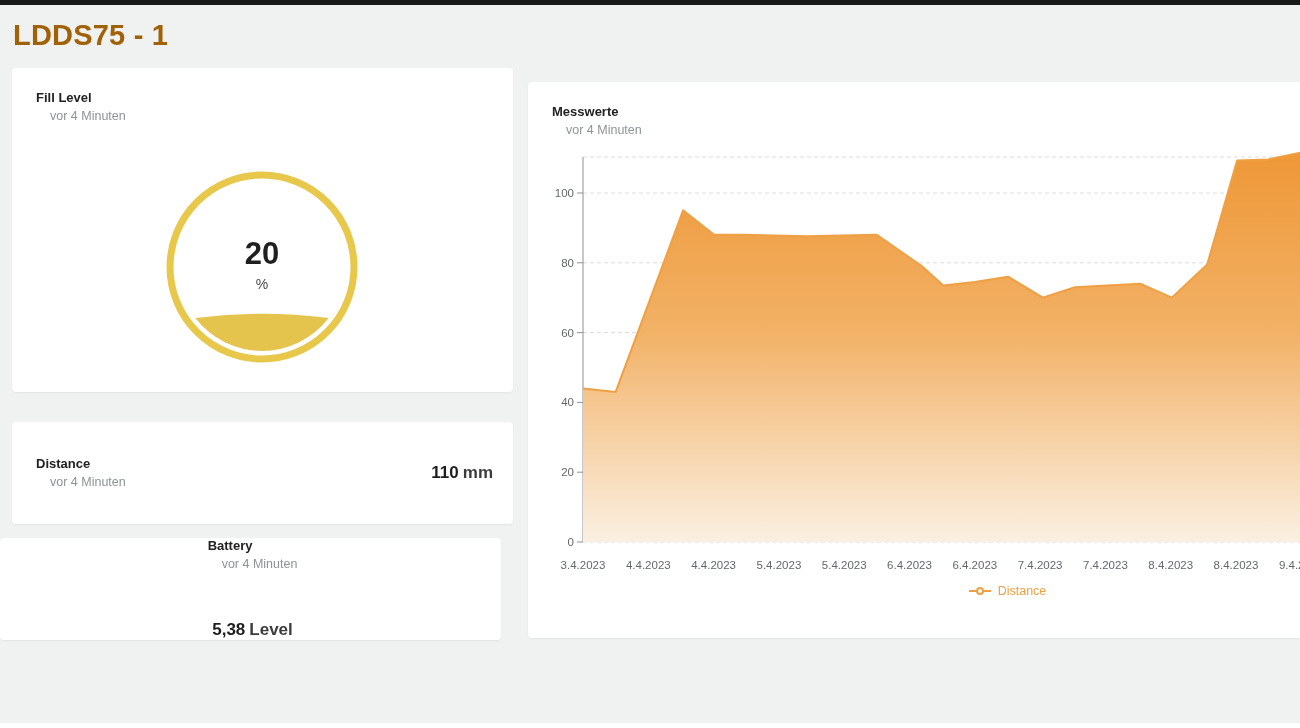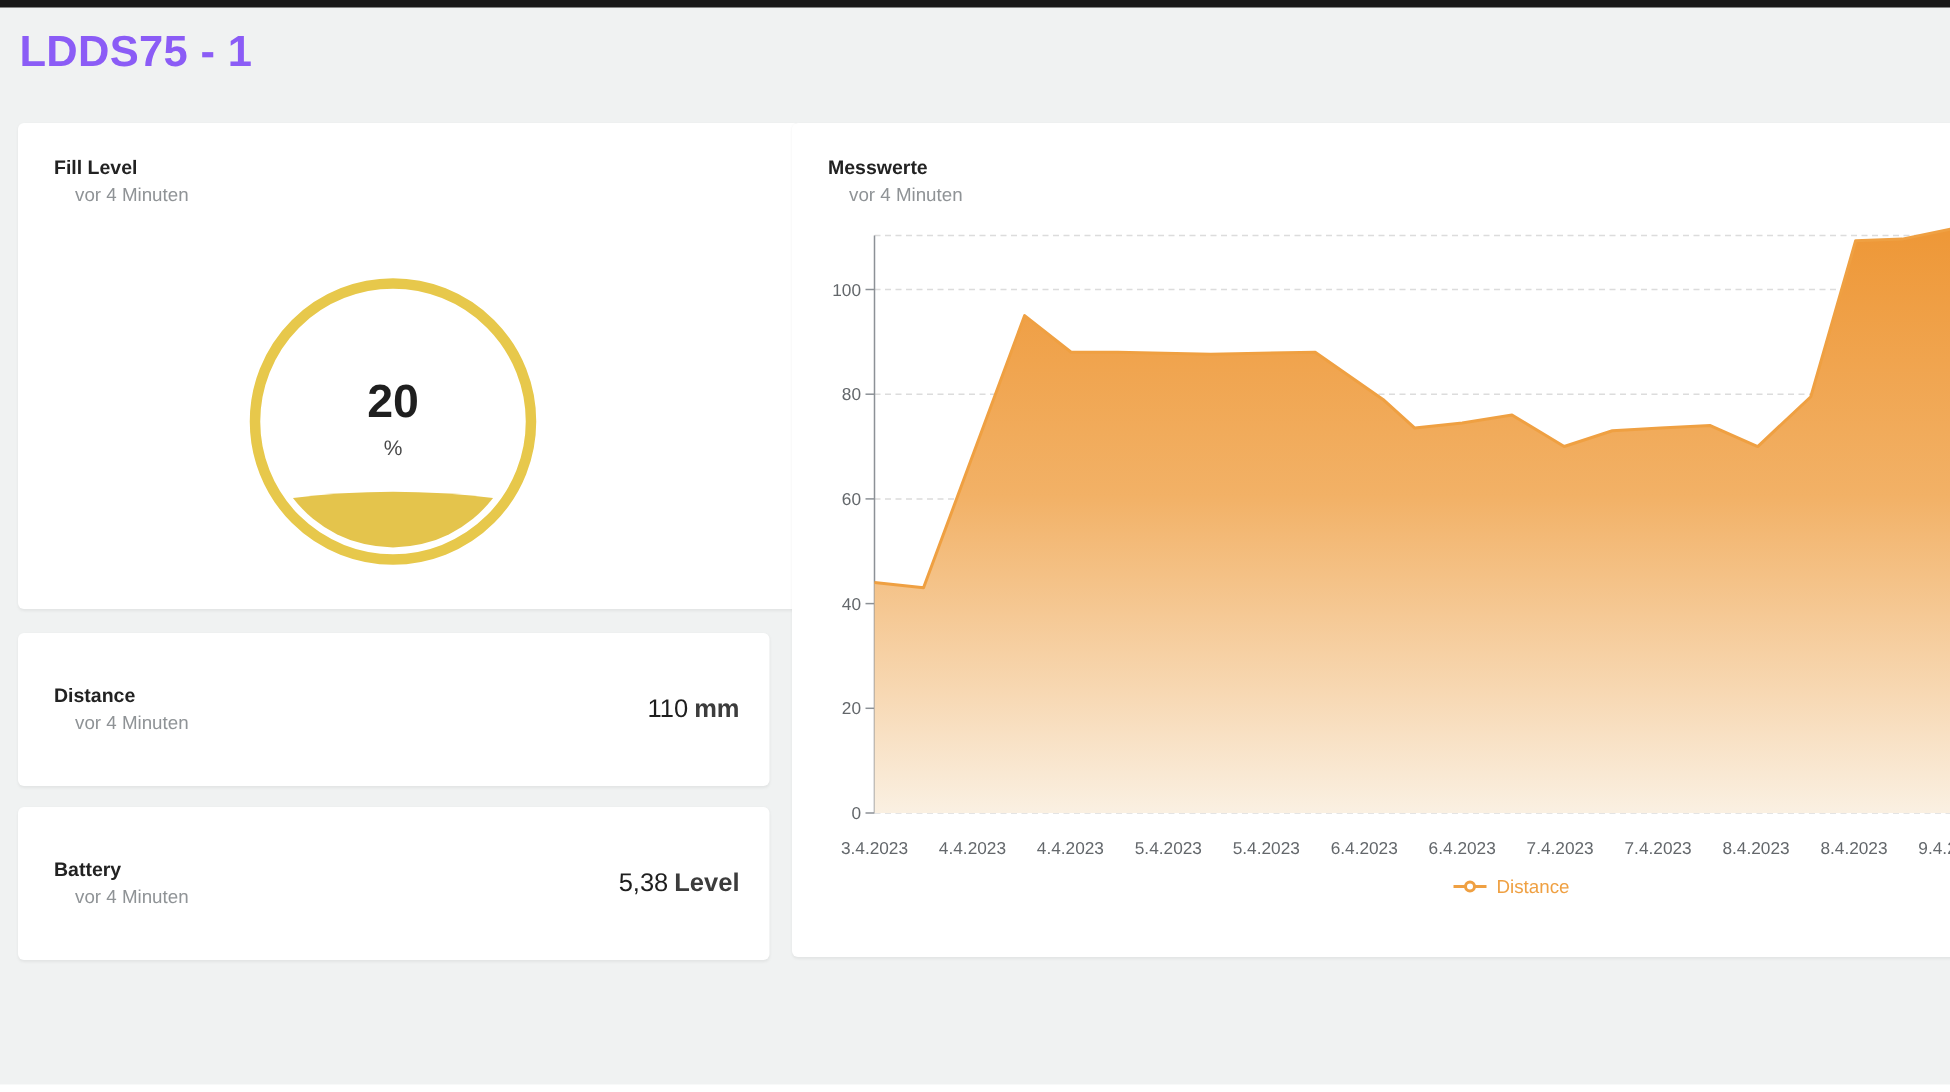--- a/index.html
+++ b/index.html
@@ -5,40 +5,40 @@
   html,body{margin:0;padding:0;}
   body{
     width:1300px;height:728px;position:relative;overflow:hidden;
     background:#F0F2F2;
     font-family:"Liberation Sans",sans-serif;
   }
   .topbar{position:absolute;left:0;top:0;width:100%;height:5px;background:#191919;}
   .bottomstrip{position:absolute;left:0;bottom:0;width:100%;height:5px;background:#FFFFFF;}
   .page-title{
     position:absolute;left:13px;top:19px;margin:0;
-    font-size:29px;font-weight:bold;color:#8b5cf6;letter-spacing:.2px;
+    font-size:29px;font-weight:bold;color:#a16207;letter-spacing:.2px;
   }
   .card{
     position:absolute;background:#FFFFFF;border-radius:4px;
     box-shadow:0 1px 2px rgba(0,0,0,0.06);
   }
-  #card-fill{left:12px;top:82px;width:501px;height:324px;padding-left:20px;}
+  #card-fill{left:12px;top:68px;width:501px;height:324px;}
   #card-distance{left:12px;top:422px;width:501px;height:102px;}
-  #card-battery{left:12px;top:538px;width:501px;height:102px;}
+  #card-battery{left:0;top:538px;width:501px;height:102px;flex-direction:column;}
   #card-chart{left:528px;top:82px;width:958px;height:556px;}
 
   .card-head{position:absolute;left:24px;top:22px;line-height:1.2;}
   .card-label{font-size:13px;font-weight:bold;color:#222222;}
   .card-updated{font-size:12.5px;color:#8F9396;margin-top:3px;margin-left:14px;}
 
   .metric-card{display:flex;align-items:center;justify-content:space-between;
     padding:0 20px 0 24px;box-sizing:border-box;}
   .metric-head{line-height:1.2;}
   .metric-value{font-size:17px;color:#1E1E1E;white-space:nowrap;}
-  .metric-value .num{font-weight:normal;}
+  .metric-value .num{font-weight:bold;}
   .metric-value .unit{font-weight:bold;color:#3C3C3C;margin-left:4px;}
 
   #gauge-svg{position:absolute;left:150px;top:99px;}
   #chart-svg{position:absolute;left:0;top:0;}
 
   .legend{
     position:absolute;left:0;top:499px;width:100%;height:20px;
     display:flex;align-items:center;justify-content:center;gap:6px;
     font-size:12.5px;cursor:pointer;
   }

